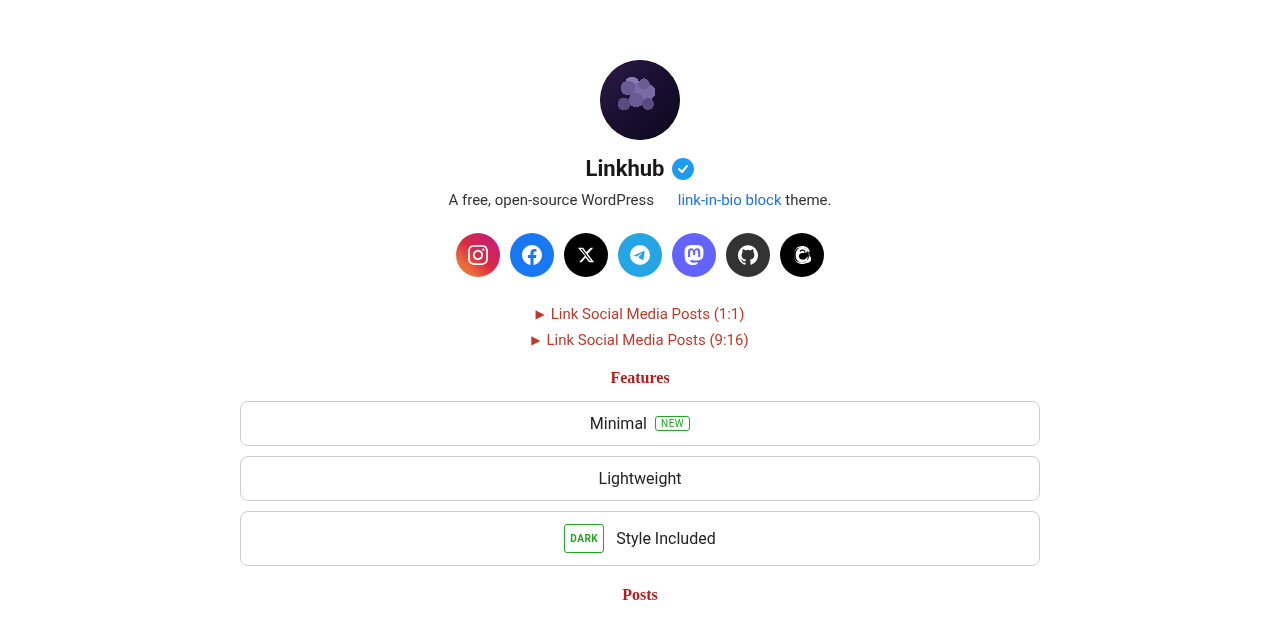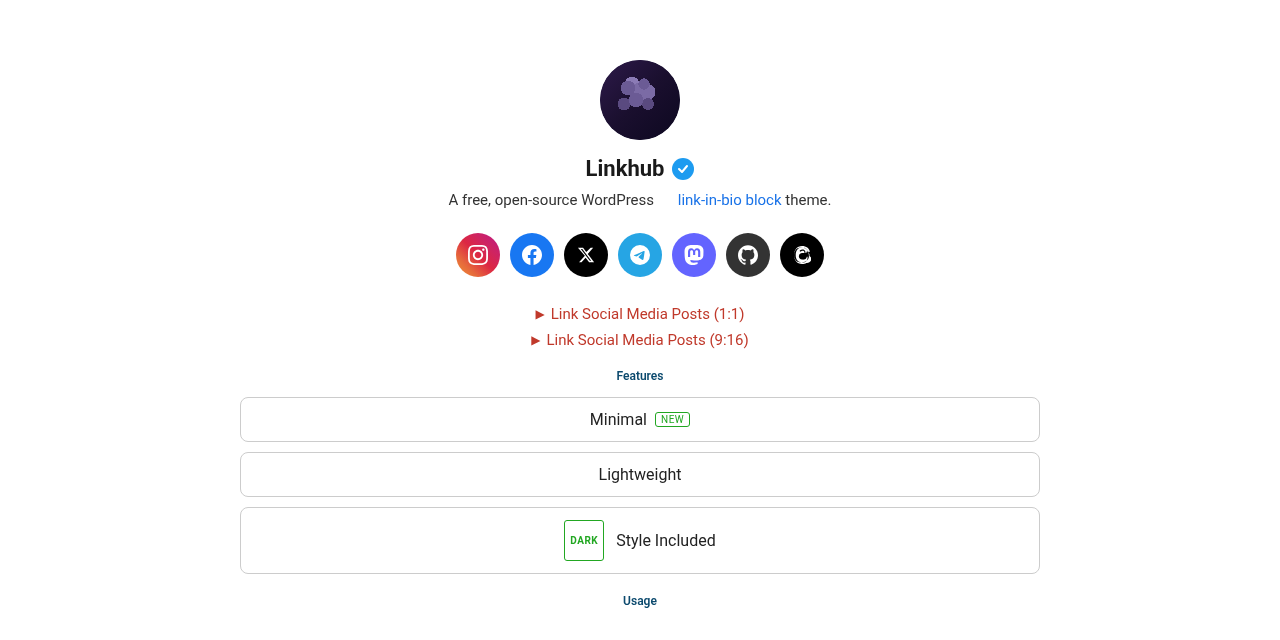--- a/index.html
+++ b/index.html
@@ -162,25 +162,26 @@
       cursor: pointer;
       text-decoration: none;
     }
 
     .link-arrow {
       color: #c0392b;
       font-size: 12px;
     }
 
     .section-title {
-      font-size: 12px;
+      font-size: 16px;
       font-weight: 600;
-      color: #0c4a6e;
+      color: #b91c1c;
       margin-bottom: 14px;
       text-align: center;
+      font-family: Liberation Serif, serif;
     }
 
     .features-section {
       display: flex;
       flex-direction: column;
       gap: 10px;
       margin-bottom: 20px;
       width: 100%;
     }
 
@@ -207,21 +208,21 @@
       padding: 1px 5px;
       border-radius: 3px;
       letter-spacing: 0.5px;
     }
 
     .badge-dark {
       border: 1.5px solid #22a722;
       color: #22a722;
       font-size: 10px;
       font-weight: 700;
-      padding: 14px 5px;
+      padding: 8px 5px;
       border-radius: 3px;
       letter-spacing: 0.5px;
       margin-right: 4px;
     }
 
     .usage-section {
       text-align: center;
       width: 100%;
     }
   </style>
@@ -307,15 +308,15 @@
     </div>
     <div class="feature-pill">
       <span>Lightweight</span>
     </div>
     <div class="feature-pill">
       <span class="badge-dark">DARK</span>
       <span>Style Included</span>
     </div>
   </div>
 
-  <div class="section-title usage-section">Usage</div>
+  <div class="section-title usage-section">Posts</div>
 
 </div>
 
 </body></html>

